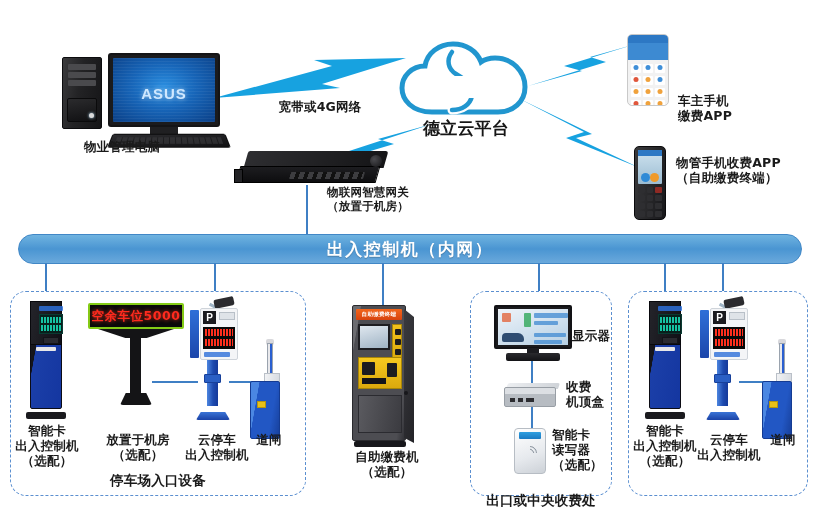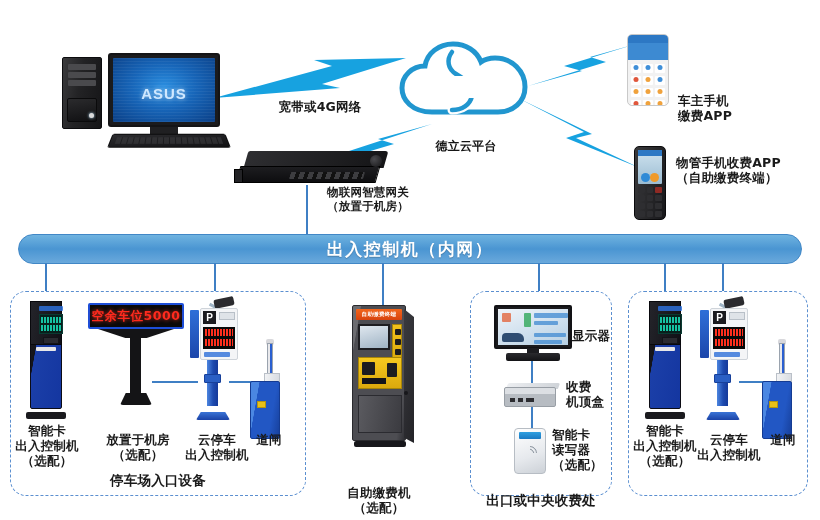--- a/index.html
+++ b/index.html
@@ -16,21 +16,21 @@
     line-height:1.18; white-space:pre-line; letter-spacing:.2px;
   }
 
   
   .cloud-wrap{ left:396px; top:36px; width:140px; height:92px; }
   .cloud-txt{
     position:absolute; left:0; top:40px; width:140px; text-align:center;
     font-size:23px; font-weight:bold; color:#2196cf; letter-spacing:1px;
     font-family:"Liberation Sans",sans-serif;
   }
-  .cloud-sub{ left:396px; top:139px; width:140px; font-size:12px; color:#161616; }
+  .cloud-sub{ left:396px; top:118px; width:140px; font-size:17px; color:#161616; }
 
   
   .pc-tower{ left:62px; top:57px; width:40px; height:72px;
     background:linear-gradient(100deg,#3b3b3d 0%,#232325 42%,#151517 100%);
     border:1px solid #0c0c0e; border-radius:2px; }
   .pc-tower .bay{ position:absolute; left:5px; right:5px; height:6px; background:#4a4a4d; border-radius:1px; }
   .pc-tower .panel{ position:absolute; left:4px; right:4px; bottom:6px; height:24px;
     background:linear-gradient(170deg,#2b2b2d,#101012); border:1px solid #0a0a0b; border-radius:2px;}
   .pc-tower .pwr{ position:absolute; right:7px; bottom:10px; width:5px;height:5px;border-radius:50%;
     background:#d9d9d9; box-shadow:0 0 3px #b9e4ff;}
@@ -167,21 +167,21 @@
     background:linear-gradient(100deg,#4b87e2 0 22%,#2257c4 23% 70%,#17409c 100%);
     border:1px solid #143b92; border-radius:2px;}
   .gate .cap{ position:absolute; left:14px; top:30px; width:16px; height:14px;
     background:linear-gradient(100deg,#f2f3f5,#d5d9df); border:1px solid #bac0c8;}
   .gate .badge{ position:absolute; left:7px; top:58px; width:9px; height:7px;
     background:#e8c018; border:1px solid #b49612;}
 
   
   .sign{ position:absolute; width:96px; height:102px; }
   .sign .board{ position:absolute; left:0; top:0; width:96px; height:26px;
-    background:#0a0a0a; border:2px solid #1d4ed8; border-radius:2px;
+    background:#0a0a0a; border:2px solid #84cc16; border-radius:2px;
     display:flex; align-items:center; justify-content:center; }
   .sign .board span{ color:#ff2a1e; font-size:12.5px; font-weight:bold; letter-spacing:.5px;
     text-shadow:0 0 4px rgba(255,60,40,.8); }
   .sign .stem{ position:absolute; left:42px; top:26px; width:11px; height:64px; background:#141416;}
   .sign .neckL{ position:absolute; left:10px; top:26px; width:38px; height:9px; background:#141416;
     clip-path:polygon(0 0,100% 0,100% 100%,72% 100%);}
   .sign .neckR{ position:absolute; left:48px; top:26px; width:38px; height:9px; background:#141416;
     clip-path:polygon(0 0,100% 0,28% 100%,0 100%);}
   .sign .base{ position:absolute; left:32px; bottom:0; width:32px; height:12px;
     background:#141416; border-radius:3px; clip-path:polygon(18% 0,82% 0,100% 100%,0 100%);}
@@ -291,20 +291,21 @@
     <div class="pwr"></div>
   </div>
   <div class="abs mon-body">
     <div class="mon-screen">
       <div class="asus">ASUS</div>
     </div>
   </div>
   <div class="abs mon-neck"></div>
   <div class="abs mon-base"></div>
   <div class="abs kbd"></div>
+  <div class="abs lbl pc-lbl">物业管理电脑</div>
 
   <div class="abs lbl" style="left:240px;top:100px;width:160px;font-size:12.5px;">宽带或4G网络</div>
 
   <div class="abs gw">
     <div class="gw-top"></div>
     <div class="gw-face"></div>
     <div class="gw-ports"></div>
     <div class="gw-ear"></div>
     <div class="gw-knob"></div>
   </div>
@@ -448,21 +449,21 @@
       </div>
     <div class="ypanel">
       <div class="kp"></div>
         <div class="coin"></div>
         <div class="cashslot"></div>
     </div>
     <div class="lock"></div>
     <div class="door"></div>
     <div class="foot"></div>
   </div>
-  <div class="abs lbl cap-md" style="left:332px;top:450px;width:94px;margin-top:36px;">自助缴费机
+  <div class="abs lbl cap-md" style="left:340px;top:450px;width:94px;">自助缴费机
 （选配）</div>
 
   <div class="group" style="left:470px;top:291px;width:142px;height:205px;"></div>
 
   <div class="dsp" style="left:494px;top:305px;">
     <div class="frame">
       <div class="scr">
         <div class="blk" style="left:36px;top:4px;width:34px;height:5px;"></div>
         <div class="blk" style="left:36px;top:12px;width:24px;height:4px;"></div>
         <div class="gr" style="left:26px;top:4px;width:7px;height:14px;"></div>

